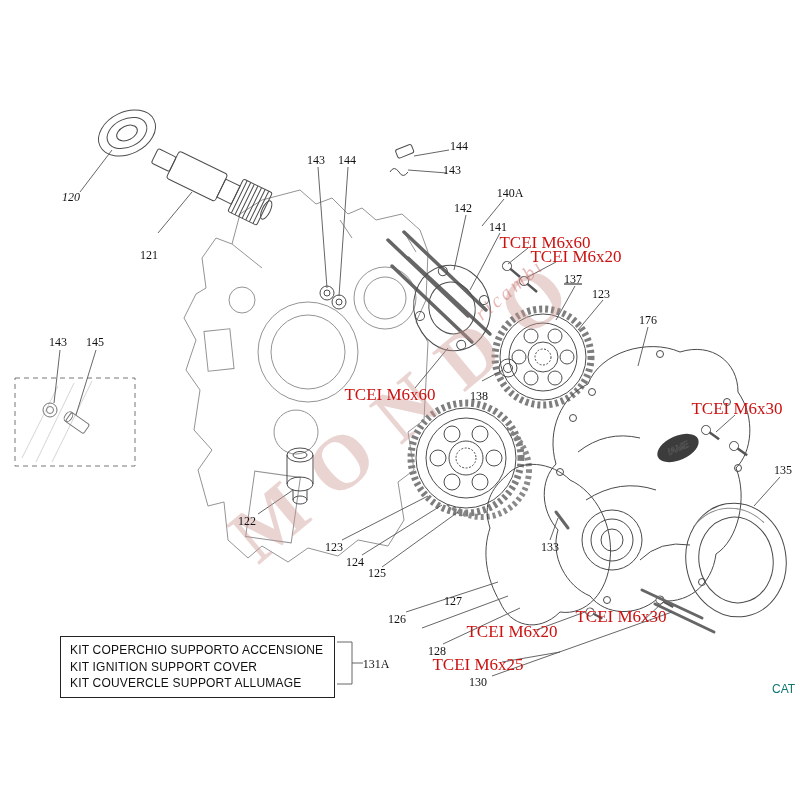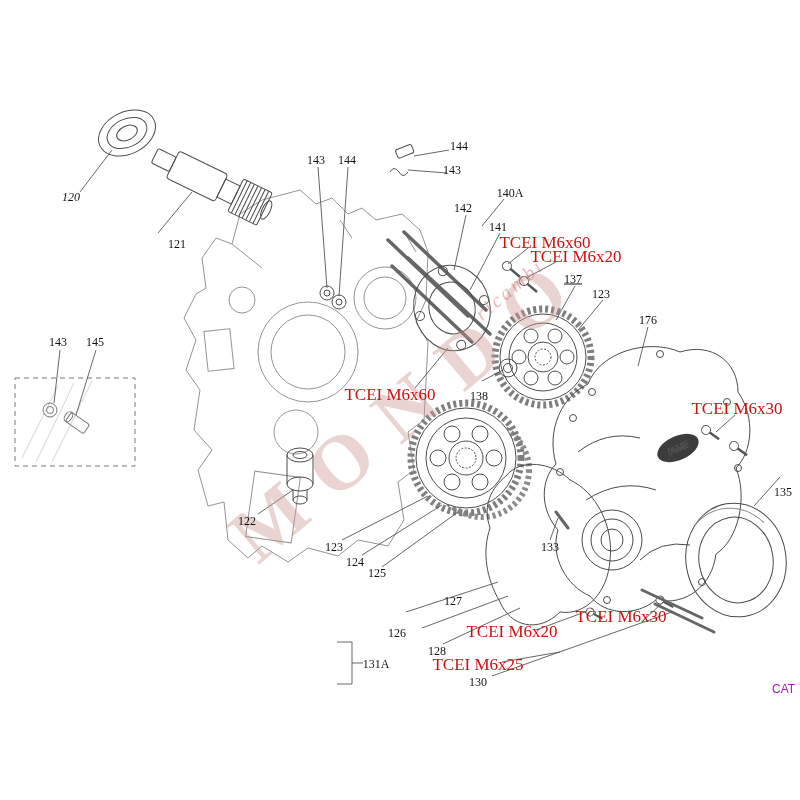--- a/index.html
+++ b/index.html
@@ -24,21 +24,21 @@
               font-family:"Liberation Serif",serif;font-size:12px;color:var(--part-color);
               white-space:nowrap;}
   .fastener-label{position:absolute;transform:translate(-50%,-50%);
               font-family:"Liberation Serif",serif;font-size:17px;color:var(--fastener-color);
               white-space:nowrap;}
   .kit-box{position:absolute;left:60px;top:636px;width:255px;z-index:3;
            border:1.3px solid #222;padding:5px 9px;
            font-family:"Liberation Sans",sans-serif;font-size:12px;line-height:1.38;
            letter-spacing:0.2px;color:#111;background:transparent;}
   .corner-cat{position:absolute;left:772px;top:682px;z-index:3;
-              font-family:"Liberation Sans",sans-serif;font-size:12px;color:#a21caf;}
+              font-family:"Liberation Sans",sans-serif;font-size:12px;color:#0f766e;}
 </style>
 </head>
 <body>
 
 <div class="stage">
 
   <svg class="lineart" width="800" height="800" viewBox="0 0 800 800">
 
     <g stroke="#949494" stroke-width="1" fill="none">
       <path d="M262,200 L300,190 L316,204 L332,198 L348,214 L362,208 L376,220 L402,214 L420,230 L428,252
@@ -223,50 +223,55 @@
              M550,540 L558,518 M406,612 L498,582 M422,628 L508,596 M443,644 L520,608
              M536,630 L585,612 M643,621 L663,602 M502,662 L560,652 M492,676 L672,612
              M337,642 L352,642 M337,684 L352,684 M352,642 L352,684 M352,663 L363,663"></path>
   </svg>
 
   <div class="watermark">MONDO</div>
   <div class="watermark-accent">ricambi</div>
 
   <div class="labels-layer" id="labels">
       <div class="part-label" style="left: 71px; top: 197px; font-style: italic;">120</div>
-      <div class="part-label" style="left: 149px; top: 244px; margin-left: 28px;">121</div>
+      <div class="part-label" style="left: 149px; top: 255px;">121</div>
       <div class="part-label" style="left: 316px; top: 160px;">143</div>
       <div class="part-label" style="left: 347px; top: 160px;">144</div>
       <div class="part-label" style="left: 459px; top: 146px;">144</div>
       <div class="part-label" style="left: 452px; top: 170px;">143</div>
       <div class="part-label" style="left: 510px; top: 193px;">140A</div>
       <div class="part-label" style="left: 463px; top: 208px;">142</div>
       <div class="part-label" style="left: 498px; top: 227px;">141</div>
       <div class="part-label" style="left: 573px; top: 279px; text-decoration: underline;">137</div>
       <div class="part-label" style="left: 601px; top: 294px;">123</div>
       <div class="part-label" style="left: 648px; top: 320px;">176</div>
       <div class="part-label" style="left: 58px; top: 342px;">143</div>
       <div class="part-label" style="left: 95px; top: 342px;">145</div>
       <div class="part-label" style="left: 479px; top: 396px;">138</div>
-      <div class="part-label" style="left: 783px; top: 492px;">135</div>
+      <div class="part-label" style="left: 783px; top: 470px;">135</div>
       <div class="part-label" style="left: 247px; top: 521px;">122</div>
       <div class="part-label" style="left: 334px; top: 547px;">123</div>
       <div class="part-label" style="left: 355px; top: 562px;">124</div>
       <div class="part-label" style="left: 377px; top: 573px;">125</div>
       <div class="part-label" style="left: 550px; top: 547px;">133</div>
-      <div class="part-label" style="left: 397px; top: 619px; margin-top: 14px;">126</div>
+      <div class="part-label" style="left: 397px; top: 619px;">126</div>
       <div class="part-label" style="left: 415px; top: 601px; margin-left: 38px;">127</div>
       <div class="part-label" style="left: 437px; top: 651px;">128</div>
       <div class="part-label" style="left: 478px; top: 682px;">130</div>
       <div class="part-label" style="left: 376px; top: 664px;">131A</div>
       <div class="fastener-label" style="left: 545px; top: 243px;">TCEI M6x60</div>
       <div class="fastener-label" style="left: 576px; top: 257px;">TCEI M6x20</div>
       <div class="fastener-label" style="left: 390px; top: 395px;">TCEI M6x60</div>
       <div class="fastener-label" style="left: 737px; top: 409px;">TCEI M6x30</div>
       <div class="fastener-label" style="left: 621px; top: 617px;">TCEI M6x30</div>
       <div class="fastener-label" style="left: 512px; top: 632px;">TCEI M6x20</div>
       <div class="fastener-label" style="left: 478px; top: 665px;">TCEI M6x25</div>
     </div>
 
+  <div class="kit-box">
+    <div>KIT COPERCHIO SUPPORTO ACCENSIONE</div>
+    <div>KIT IGNITION SUPPORT COVER</div>
+    <div>KIT COUVERCLE SUPPORT ALLUMAGE</div>
+  </div>
 
   <div class="corner-cat">CAT</div>
 
 </div>
 
 </body></html>

